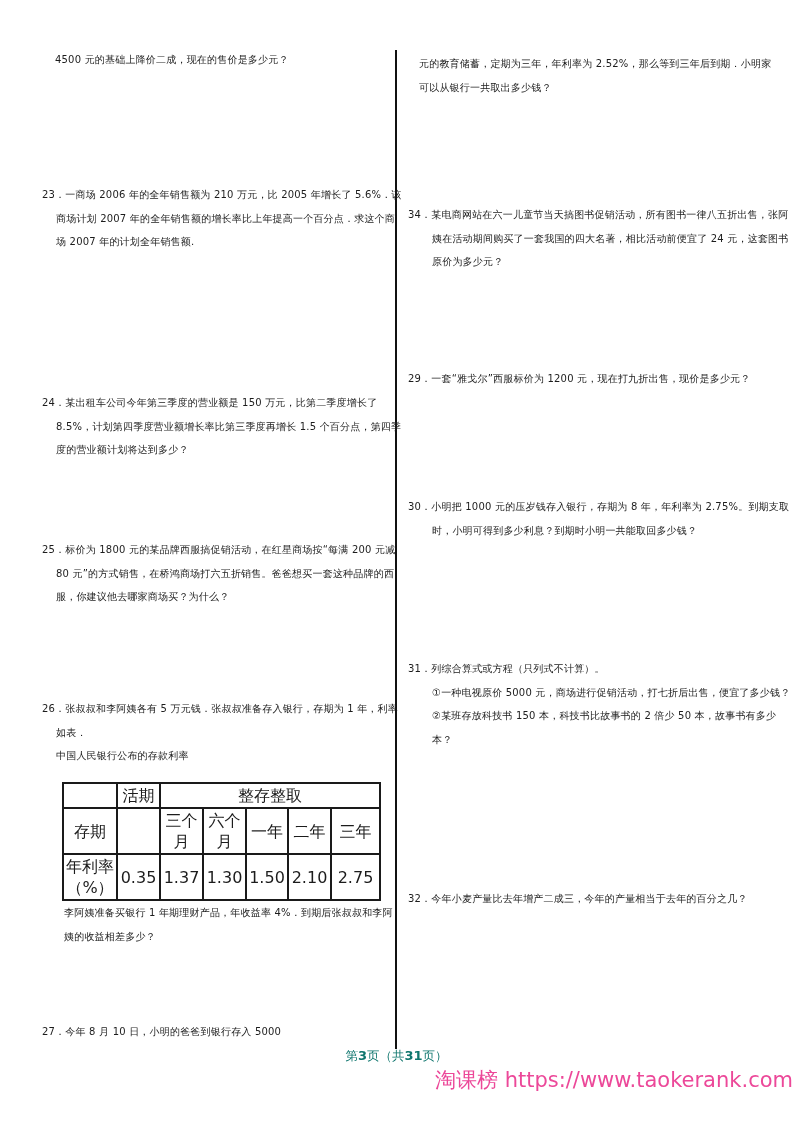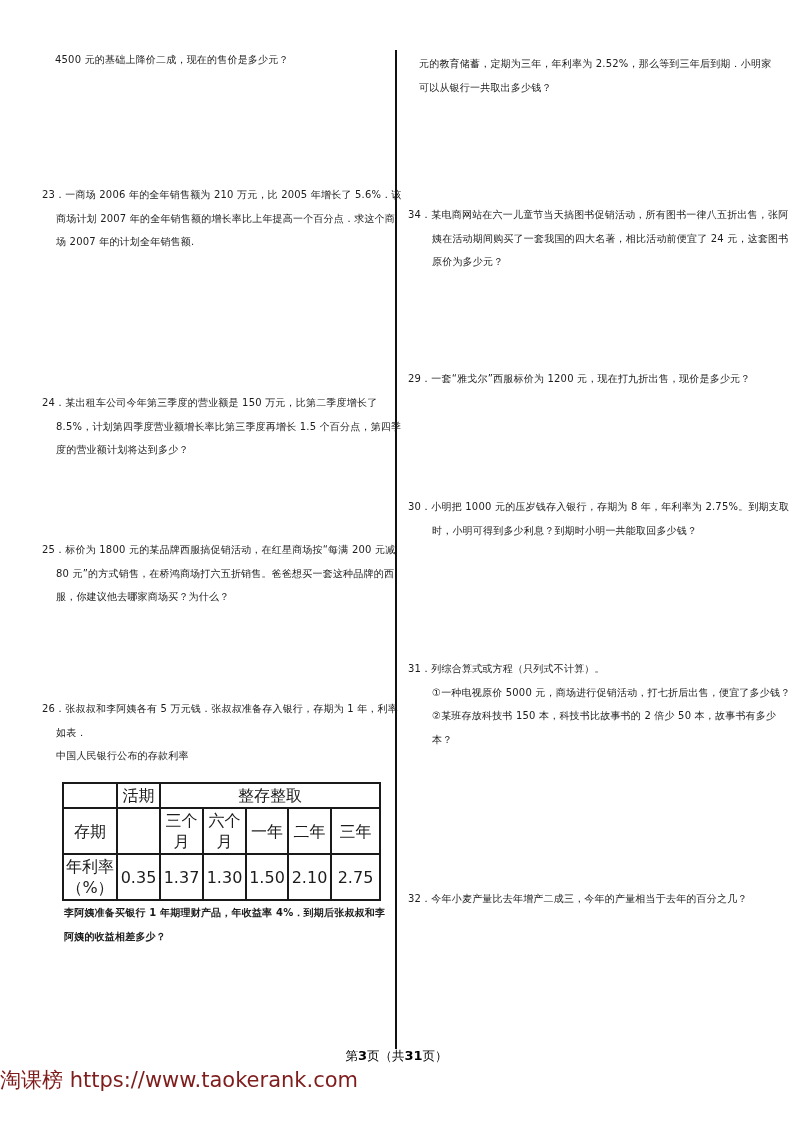--- a/index.html
+++ b/index.html
@@ -40,29 +40,29 @@
     vertical-align:middle;
     padding:1px 2px;
     line-height:21px;
     overflow:hidden;
   }
   .footer {
     position:absolute;
     top:1048px; left:0; width:100%;
     text-align:center;
     font-size:12.5px;
-    color:#000000;
+    color:#0f766e;
   }
   .footer .pgnum { font-weight:bold; font-size:13px; }
   .watermark {
     position:absolute;
     top:1066px; left:0; width:100%;
-    text-align:left;
+    text-align:right;
     font-size:21px;
-    color:#7f1d1d;
+    color:#ec4899;
   }
 </style>
 </head>
 <body>
 
 <div class="page">
 
   <div class="divider"></div>
 
   <div class="block" style="left:55px; top:48px; width:332px;">4500 元的基础上降价二成，现在的售价是多少元？</div>
@@ -114,22 +114,25 @@
       <td>0.35</td>
       <td>1.37</td>
       <td>1.30</td>
       <td>1.50</td>
       <td>2.10</td>
       <td>2.75</td>
     </tr>
   </tbody>
     </table>
 
-  <div class="block" style="left:64px; top:901px; width:330px;font-weight:bold;">李阿姨准备买银行 1 年期理财产品，年收益率 4%．到期后张叔叔和李阿姨的收益相差多少？</div>
+  <div class="block" style="left:64px; top:901px; width:330px;">李阿姨准备买银行 1 年期理财产品，年收益率 4%．到期后张叔叔和李阿姨的收益相差多少？</div>
 
+  <div class="block prob" style="left:42px; top:1020px; width:352px;">
+    <span>27．</span><span>今年 8 月 10 日，小明的爸爸到银行存入 5000</span>
+  </div>
 
   <div class="block" style="left:412px; top:52px; width:358px;margin-left:7px;">元的教育储蓄，定期为三年，年利率为 2.52%，那么等到三年后到期．小明家可以从银行一共取出多少钱？</div>
 
   <div class="block prob-r" style="left:408px; top:203px; width:364px;">
     <span>34．</span><span>某电商网站在六一儿童节当天搞图书促销活动，所有图书一律八五折出售，张阿姨在活动期间购买了一套我国的四大名著，相比活动前便宜了 24 元，这套图书原价为多少元？</span>
   </div>
 
   <div class="block prob-r" style="left:408px; top:367px; width:364px;">
     <span>29．</span><span>一套“雅戈尔”西服标价为 1200 元，现在打九折出售，现价是多少元？</span>
   </div>

